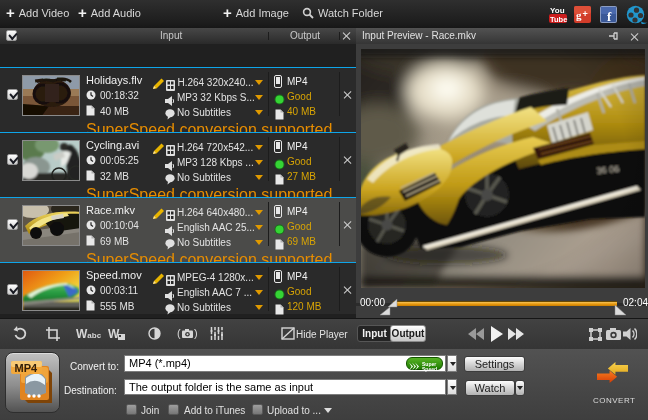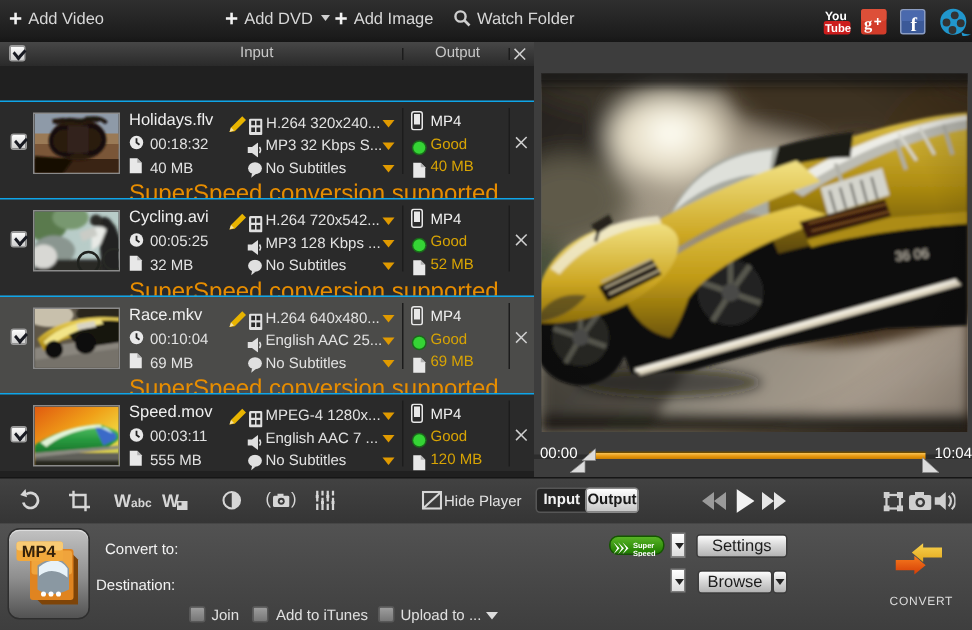--- a/index.html
+++ b/index.html
@@ -54,21 +54,21 @@
 .drop:after { content:""; position:absolute; left:2px; top:6px; border-left:3px solid transparent; border-right:3px solid transparent; border-top:4px solid #222; }
 .cb2 { position:absolute; width:11px; height:11px; background:linear-gradient(#9e9e9e,#777); border:1px solid #585858; border-radius:2px; }
 .clab { position:absolute; color:#e0e0e0; font-size:10px; }
 </style>
 
 </head>
 <body>
 
 <div id="topbar" class="abs">
   <div class="tbtn" style="left:6px;text-align:right;"><span class="plus">+</span>Add Video</div>
-  <div class="tbtn" style="left:150px;"><span class="plus">+</span>Add DVD<span style="display:inline-block;margin-left:5px;vertical-align:2px;border-left:3.5px solid transparent;border-right:3.5px solid transparent;border-top:4px solid #cfcfcf;"></span></div>
+  <div class="tbtn" style="left:78px;"><span class="plus">+</span>Add Audio</div>
   <div class="tbtn" style="left:223px;"><span class="plus">+</span>Add Image</div>
   <div class="tbtn" style="left:302px;"><svg width="12" height="12" viewBox="0 0 12 12" style="vertical-align:-2px;margin-right:4px;">
         <circle cx="5" cy="5" r="3.4" fill="none" stroke="#cfcfcf" stroke-width="1.6"></circle>
         <path d="M7.5 7.5 L11 11" stroke="#cfcfcf" stroke-width="1.8"></path>
       </svg>Watch Folder</div>
 
   <div class="abs" id="socials" style="left:549px;top:5px;width:99px;height:19px;">
     <svg width="99" height="19" viewBox="0 0 99 19">
 
       <text x="1" y="8" font-size="8" font-weight="bold" fill="#fff" font-family="Liberation Sans">You</text>
@@ -251,21 +251,21 @@
       <div class="outcol" style="top: 8px;">MP4</div>
       <div class="icn" style="left: 274px; top: 23px;"><svg width="11" height="11" viewBox="0 0 11 11">
           <circle cx="5.5" cy="5.5" r="5" fill="#1a6a1a"></circle>
           <circle cx="5.5" cy="5.5" r="4" fill="#35d435"></circle>
         </svg></div>
       <div class="outcol orange" style="top: 23px;">Good</div>
       <div class="icn" style="left: 275px; top: 38px;"><svg width="9" height="11" viewBox="0 0 9 11">
           <path d="M0.5 0.5 H5.5 L8.5 3.5 V10.5 H0.5 Z" fill="#e8e8e8"></path>
           <path d="M5.5 0.5 L5.5 3.5 L8.5 3.5" fill="#b0b0b0"></path>
         </svg></div>
-      <div class="outcol orange" style="top: 38px;">52 MB</div>
+      <div class="outcol orange" style="top: 38px;">27 MB</div>
       <div class="xicon" style="left: 343px; top: 22px;"></div>
       <div class="ss" style="top: 53px;">SuperSpeed conversion supported</div>
     </div>
     <div class="row sel rowline" style="top: 146px; height: 65px;">
       <div class="cb" style="left: 7px; top: 21px;"></div>
       <div class="thumb" style=""><svg width="58" height="41" viewBox="0 0 58 41">
           <defs>
             <filter id="tb3">
               <feGaussianBlur stdDeviation="0.7"></feGaussianBlur>
             </filter>
@@ -423,20 +423,27 @@
       <div class="icn" style="left: 275px; top: 38px;"><svg width="9" height="11" viewBox="0 0 9 11">
           <path d="M0.5 0.5 H5.5 L8.5 3.5 V10.5 H0.5 Z" fill="#e8e8e8"></path>
           <path d="M5.5 0.5 L5.5 3.5 L8.5 3.5" fill="#b0b0b0"></path>
         </svg></div>
       <div class="outcol orange" style="top: 38px;">120 MB</div>
       <div class="xicon" style="left: 343px; top: 22px;"></div>
     </div>
   </div>
 
 <div id="prevpanel" class="abs">
+  <div id="prevtitle" class="abs">
+    <span class="abs" style="left:6px;top:2px;">Input Preview - Race.mkv</span>
+    <svg class="abs" style="left:253px;top:4px;" width="11" height="8" viewBox="0 0 11 8">
+        <path d="M0 4 H5 M5 1 V7 M5 1 H8 L8 7 H5" stroke="#cfcfcf" stroke-width="1.3" fill="none"></path>
+      </svg>
+    <div class="xicon" style="left:274px;top:4px;"></div>
+  </div>
   <div id="video" class="abs">
   <svg width="284" height="239" viewBox="0 0 284 239">
     <defs>
       <linearGradient id="sky" x1="0" y1="0" x2="1" y2="0.35">
         <stop offset="0" stop-color="#7e786c"></stop>
             <stop offset="0.38" stop-color="#a49a88"></stop>
             <stop offset="0.62" stop-color="#8a7a64"></stop>
             <stop offset="0.85" stop-color="#50402c"></stop>
             <stop offset="1" stop-color="#38291a"></stop>
       </linearGradient>
@@ -564,21 +571,21 @@
   <radialGradient id="vig" cx="0.45" cy="0.45" r="0.78">
           <stop offset="0.62" stop-color="#000" stop-opacity="0"></stop>
           <stop offset="1" stop-color="#000" stop-opacity="0.3"></stop>
         </radialGradient>
         <rect width="284" height="239" fill="url(#vig)"></rect>
       </svg>
   </div>
   <div id="seek" class="abs">
     <div class="abs" style="left:0px;top:15px;width:292px;height:3px;background:#2c2c2c;"></div>
     <span class="abs" style="left:4px;top:9px;color:#fff;font-size:10px;">00:00</span>
-    <span class="abs" style="left:267px;top:9px;color:#fff;font-size:10px;">10:04</span>
+    <span class="abs" style="left:267px;top:9px;color:#fff;font-size:10px;">02:04</span>
     <div class="abs" style="left:37px;top:13px;width:224px;height:5px;background:linear-gradient(#f7c35a,#e89a10 50%,#c87c00);border-top:1px solid #6b4a00;"></div>
     <svg class="abs" style="left:22px;top:11px;" width="20" height="17" viewBox="0 0 20 17">
         <path d="M19 0 L19 8 L10 8 Z" fill="#dcdcdc" stroke="#888" stroke-width="0.5"></path>
         <path d="M2 16 L12 16 L12 8 Z" fill="#dcdcdc" stroke="#888" stroke-width="0.5"></path>
       </svg>
     <svg class="abs" style="left:258px;top:17px;" width="13" height="11" viewBox="0 0 13 11">
         <path d="M1 0 L12 10 L1 10 Z" fill="#dcdcdc" stroke="#888" stroke-width="0.5"></path>
       </svg>
   </div>
 </div>
@@ -665,36 +672,38 @@
       <path d="M20 25 q12 -9 19 1 l0 6 q-10 -8 -19 -1 Z" fill="#e8f2f8"></path>
       <circle cx="23" cy="43" r="1.7" fill="#fff"></circle>
         <circle cx="28" cy="43" r="1.7" fill="#fff"></circle>
         <circle cx="33" cy="43" r="1.7" fill="#fff"></circle>
       <rect x="5" y="8" width="31" height="13" rx="2" fill="#f2a83c"></rect>
       <rect x="5" y="8" width="31" height="6" rx="2" fill="#f8ca74"></rect>
       <text x="8.5" y="18.5" font-size="11" font-weight="bold" fill="#33200a" font-family="Liberation Sans">MP4</text>
     </svg>
   </div>
   <div class="lbl" style="left:70px;top:12px;">Convert to:</div>
+  <div class="inp" style="left:124px;top:6px;width:322px;height:17px;padding:1px 0 0 4px;">MP4 (*.mp4)</div>
   <div class="abs" id="ssbadge" style="left:406px;top:8px;width:37px;height:13px;border-radius:6px;background:linear-gradient(#57b325,#1f7d00);border:1px solid #145500;">
     <svg width="35" height="11" viewBox="0 0 35 11">
       <g fill="#fff">
           <path d="M2 1.5 L6 5.5 L2 9.5 L4.5 5.5 Z"></path>
           <path d="M5 1.5 L9 5.5 L5 9.5 L7.5 5.5 Z"></path>
           <path d="M8 1.5 L12 5.5 L8 9.5 L10.5 5.5 Z"></path>
         </g>
       <text x="15" y="5.2" font-size="5" font-weight="bold" fill="#fff" font-family="Liberation Sans">Super</text>
       <text x="15" y="10.4" font-size="5" font-weight="bold" fill="#fff" font-family="Liberation Sans">Speed</text>
     </svg>
   </div>
   <div class="drop" style="left:447px;top:6px;height:17px;"></div>
   <div class="btn" style="left:464px;top:7px;width:61px;height:16px;line-height:15px;">Settings</div>
   <div class="lbl" style="left:64px;top:36px;">Destination:</div>
+  <div class="inp" style="left:124px;top:30px;width:322px;height:16px;padding:1px 0 0 4px;">The output folder is the same as input</div>
   <div class="drop" style="left:447px;top:30px;height:16px;"></div>
-  <div class="btn" style="left:465px;top:31px;width:50px;height:16px;line-height:15px;">Browse</div>
+  <div class="btn" style="left:465px;top:31px;width:50px;height:16px;line-height:15px;">Watch</div>
   <div class="btn" style="left:515px;top:31px;width:10px;height:16px;"></div>
     <div class="abs" style="left:517px;top:37px;border-left:3px solid transparent;border-right:3px solid transparent;border-top:4px solid #222;"></div>
   <div class="cb2" style="left:126px;top:55px;"></div>
     <div class="clab" style="left:141px;top:56px;">Join</div>
   <div class="cb2" style="left:168px;top:55px;"></div>
     <div class="clab" style="left:184px;top:56px;">Add to iTunes</div>
   <div class="cb2" style="left:252px;top:55px;"></div>
     <div class="clab" style="left:267px;top:56px;">Upload to ...</div>
   <div class="abs" style="left:324px;top:59px;border-left:4px solid transparent;border-right:4px solid transparent;border-top:5px solid #ddd;"></div>
   <svg class="abs" style="left:597px;top:13px;" width="31" height="27" viewBox="0 0 37 32">

